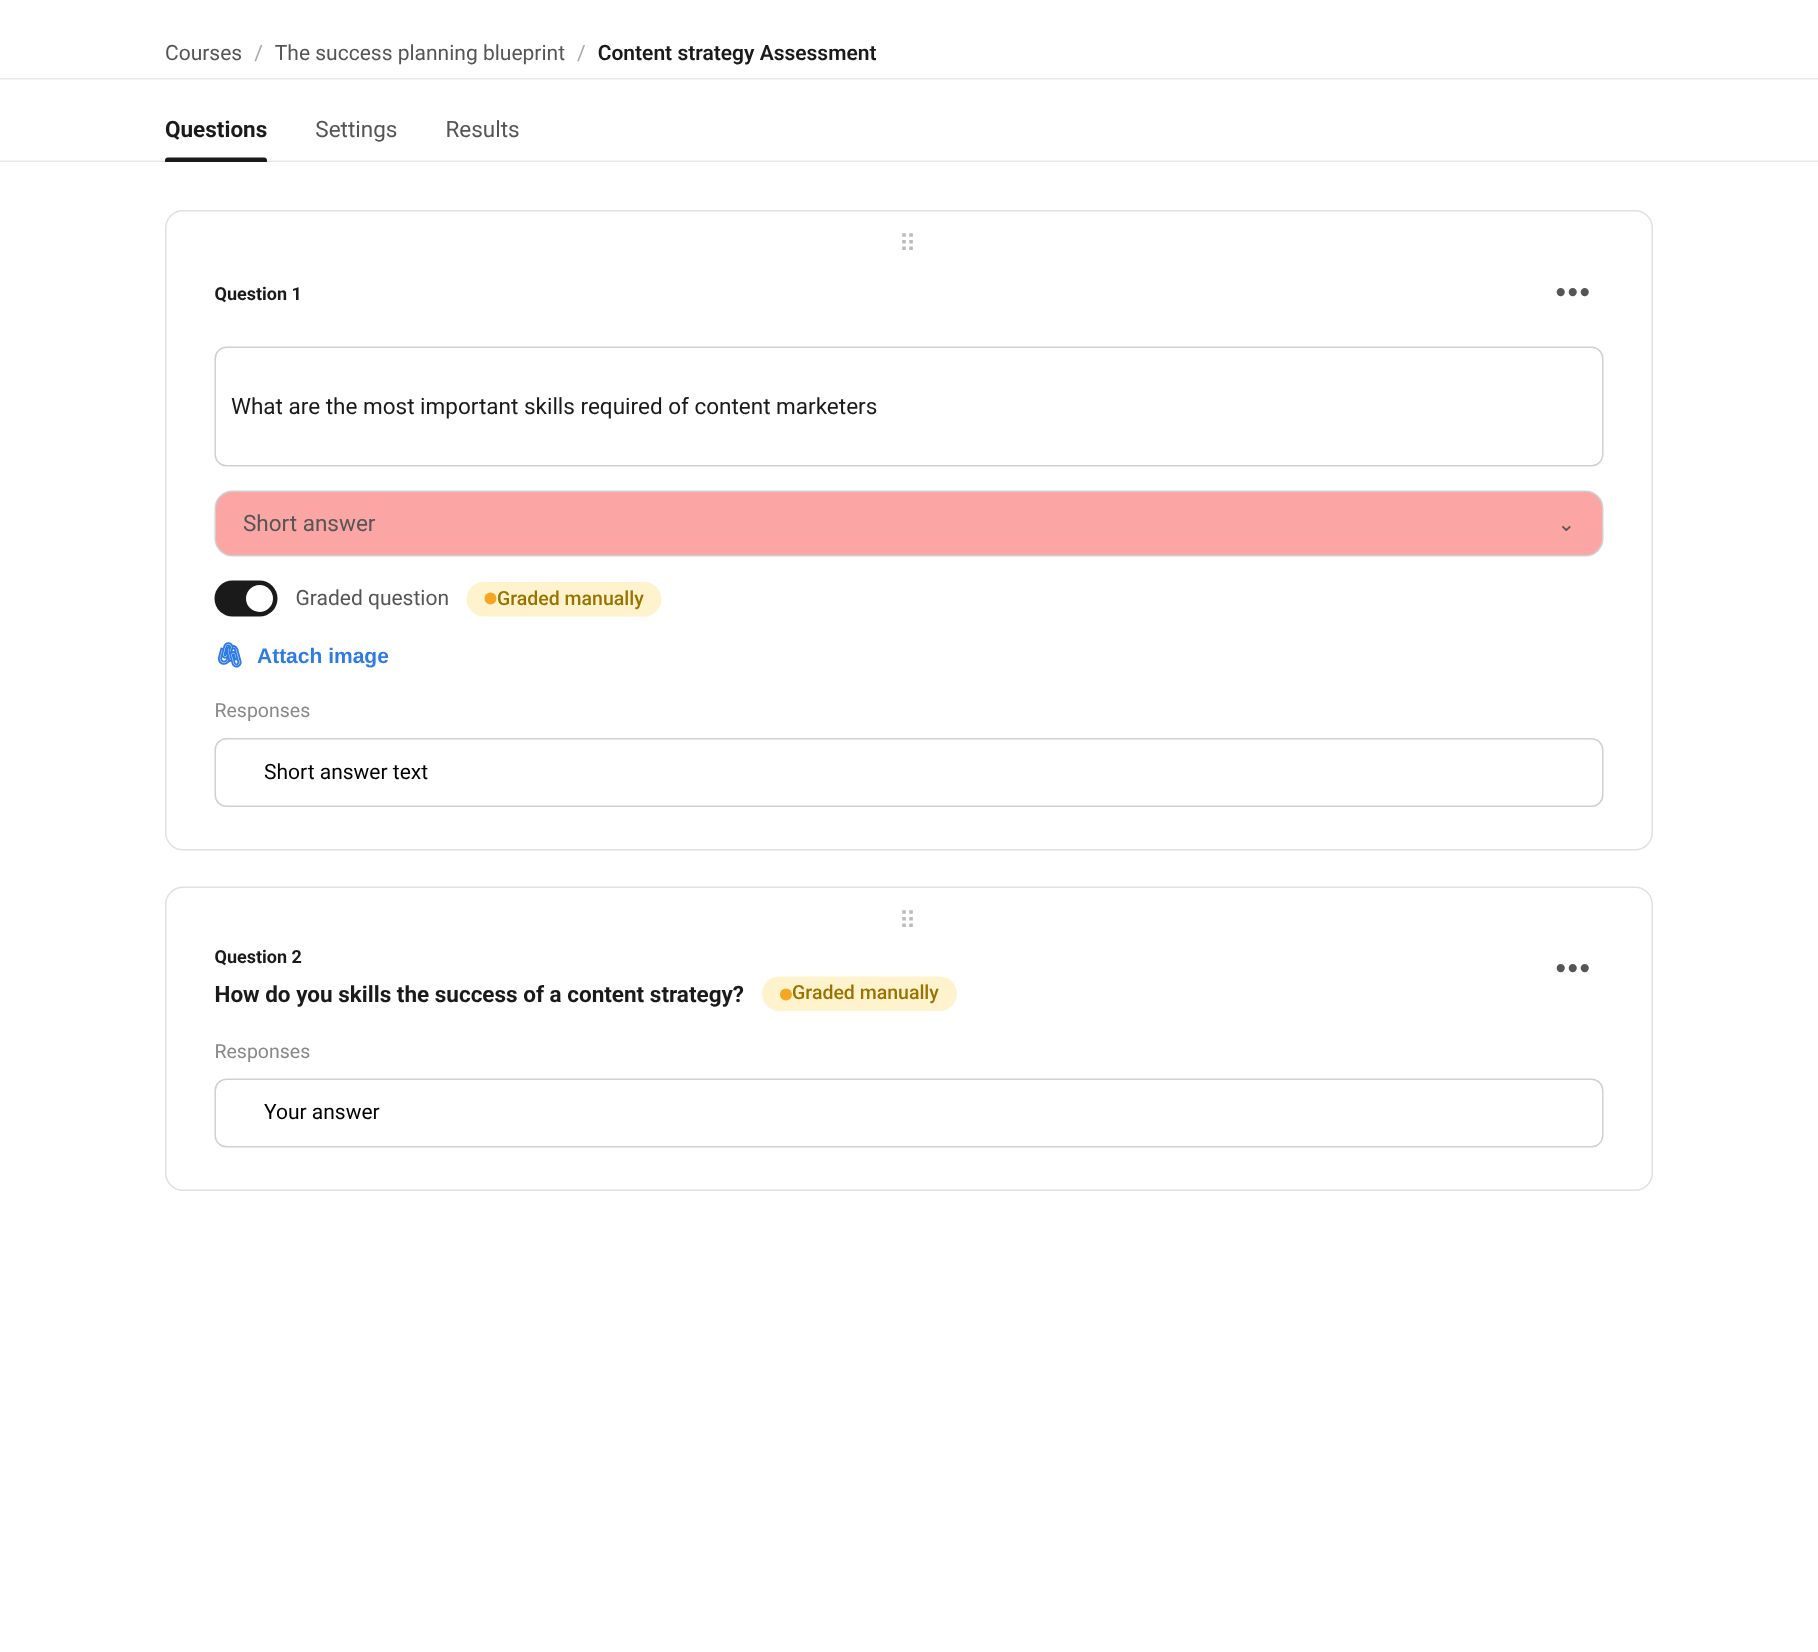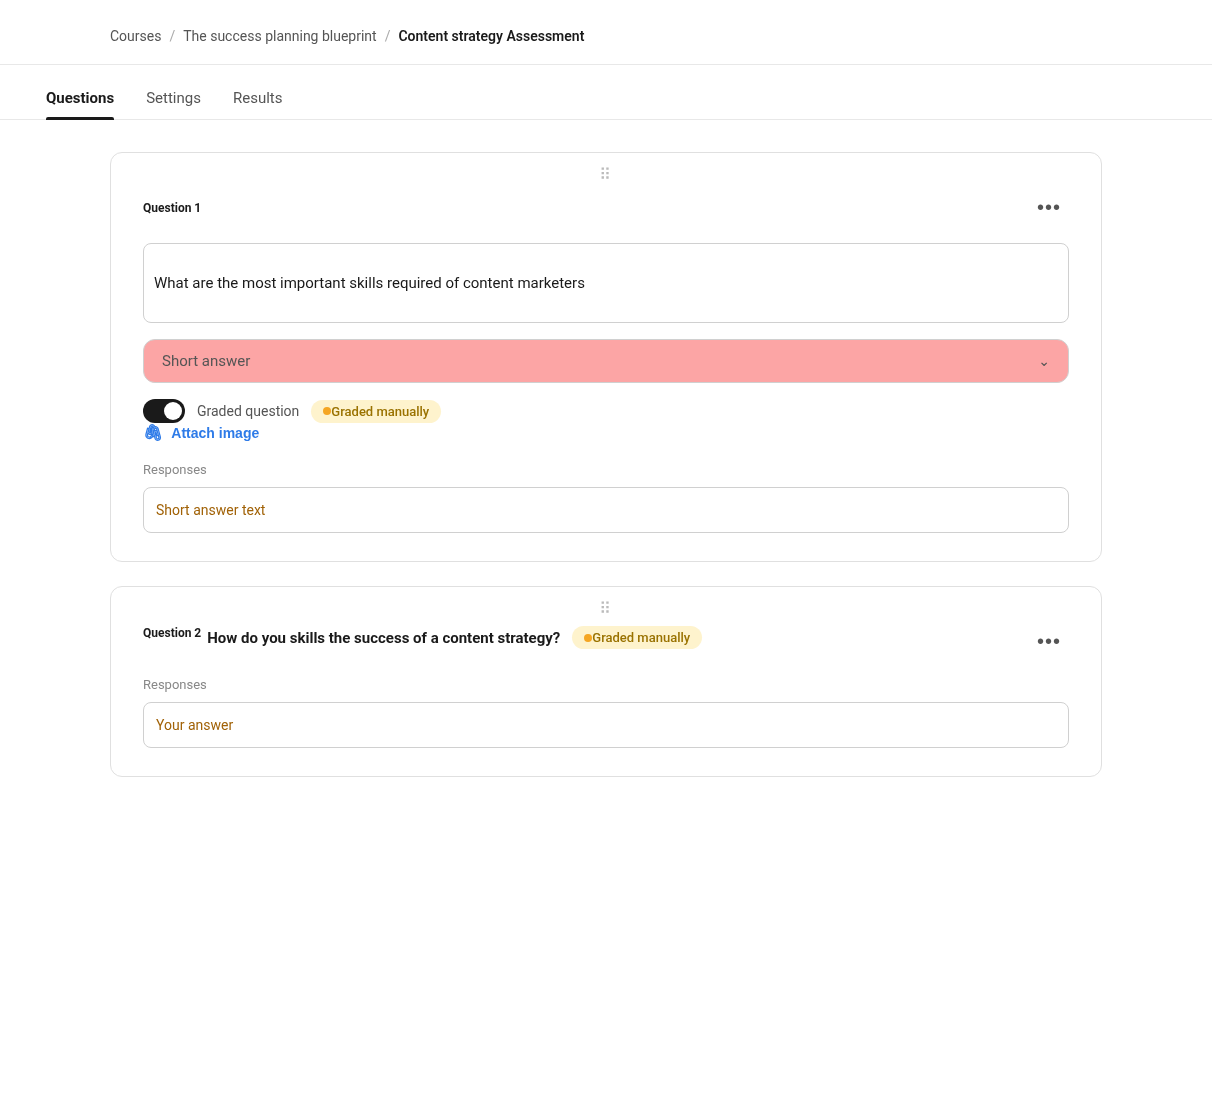--- a/index.html
+++ b/index.html
@@ -10,41 +10,41 @@
 
     body {
       font-family: -apple-system, BlinkMacSystemFont, 'Segoe UI', Roboto, sans-serif;
       background: #ffffff;
       color: #1a1a1a;
       width: 1212px;
       min-height: 1101px;
     }
 
     .breadcrumb-bar {
-      padding: 28px 110px 20px;
+      padding: 28px 110px 8px;
       display: flex;
       align-items: center;
       gap: 8px;
       font-size: 14px;
       color: #555;
       border-bottom: 1px solid #e8e8e8;
       text-align: center;
     }
 
     .breadcrumb-separator {
       color: #aaa;
     }
 
     .breadcrumb-active {
       font-weight: 600;
       color: #1a1a1a;
     }
 
     .tabs-bar {
-      padding: 0 46px;
+      padding: 0 110px;
       display: flex;
       gap: 32px;
       border-bottom: 1px solid #e8e8e8;
       margin-top: 8px;
     }
 
     .tab-item {
       padding: 16px 0 12px;
       font-size: 15px;
       font-weight: 400;
@@ -154,20 +154,21 @@
 
     .chevron-icon {
       font-size: 14px;
       color: #555;
     }
 
     .graded-row {
       display: flex;
       align-items: center;
       gap: 12px;
+      margin-bottom: 16px;
     }
 
     .toggle {
       width: 42px;
       height: 24px;
       background: #1a1a1a;
       border-radius: 12px;
       position: relative;
       cursor: pointer;
     }
@@ -226,37 +227,37 @@
 
     .responses-label {
       font-size: 13px;
       color: #888;
       margin-bottom: 10px;
     }
 
     .response-input {
       border: 1px solid #d0d0d0;
       border-radius: 8px;
-      padding: 14px 12px;
-      font-size: 14px;
-      color: #a16207;
+      padding: 14px 32px;
+      font-size: 14px;
+      color: #000000;
       width: 100%;
       background: #fff;
     }
 
     .question2-header {
       display: flex;
       justify-content: space-between;
       align-items: flex-start;
       margin-bottom: 20px;
     }
 
     .question2-title-row {
       display: flex;
-      flex-direction: row;
+      flex-direction: column;
       gap: 6px;
     }
 
     .question2-inline-row {
       display: flex;
       align-items: center;
       gap: 12px;
     }
   </style>
 </head>

